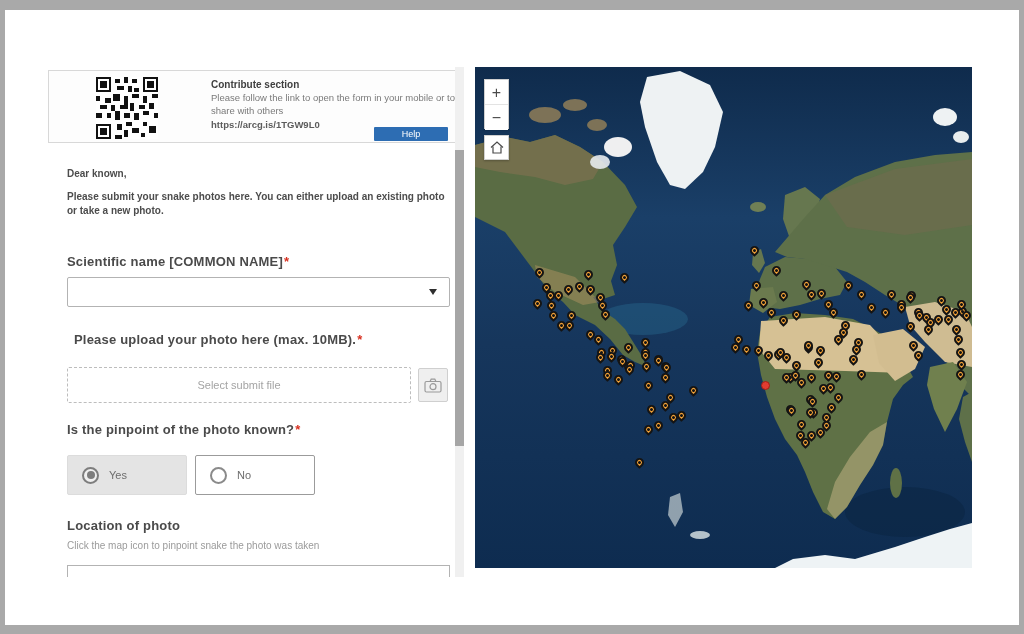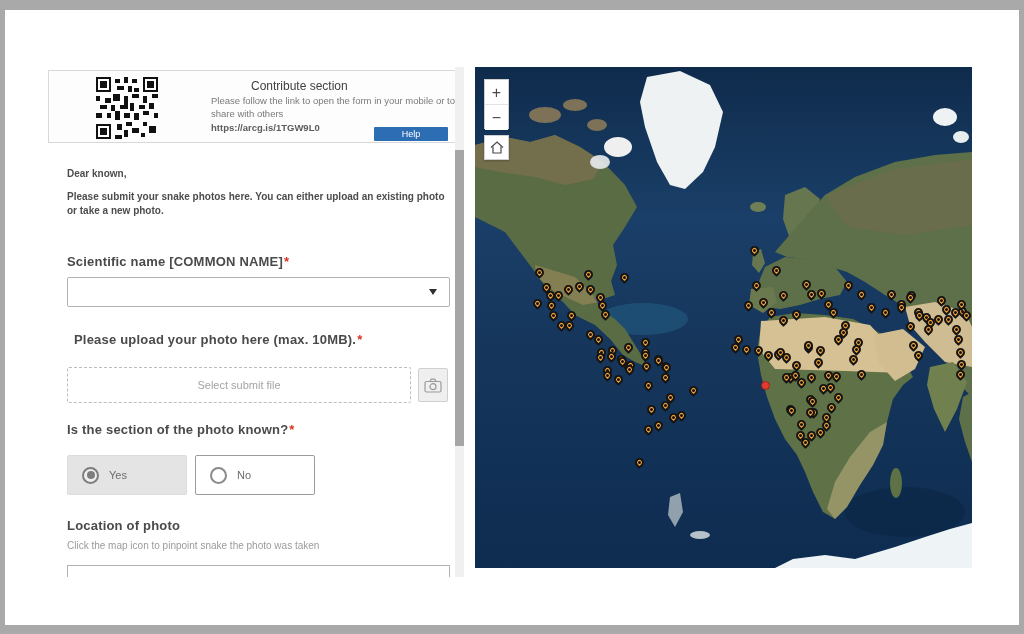--- a/index.html
+++ b/index.html
@@ -5,21 +5,21 @@
   * { margin:0; padding:0; box-sizing:border-box; }
   html,body { width:1024px; height:634px; font-family:"Liberation Sans", sans-serif; }
   .frame { position:relative; width:1024px; height:634px; background:#a9a9a9; }
   .page { position:absolute; left:5px; top:10px; width:1014px; height:615px; background:#ffffff; overflow:hidden; }
 
   
   .header-card { position:absolute; left:43px; top:60px; width:412px; height:73px;
     background:#fdfdfd; border:1px solid #d8d8d8; }
   .qr { position:absolute; left:47px; top:6px; width:62px; height:62px; }
   .hdr-text { position:absolute; left:162px; top:8px; width:252px; }
-  .hdr-title { font-size:12px; font-weight:normal; color:#3f3f3f; margin-bottom:2px;margin-left:40px; }
+  .hdr-title { font-size:10px; font-weight:bold; color:#3f3f3f; margin-bottom:2px; }
   .hdr-line { font-size:9.5px; color:#7a7a7a; line-height:1.35; }
   .hdr-url { font-size:9.5px; color:#5c5c5c; font-weight:600; margin-top:1px; }
   .help-btn { position:absolute; left:325px; top:56px; width:74px; height:14px;
     background:#2d6db3; color:#ffffff; font-size:9px; text-align:center; line-height:14px;
     border:none; border-radius:1px; cursor:pointer; font-family:"Liberation Sans",sans-serif; }
 
   .intro-greeting { position:absolute; left:62px; top:158px; font-size:10px; font-weight:600; color:#4c4c4c; }
   .intro-message { position:absolute; left:62px; top:180px; width:386px; font-size:10px; font-weight:600; color:#4c4c4c; line-height:1.4; }
 
   .q-label { position:absolute; font-size:13px; font-weight:bold; color:#4a4a4a; letter-spacing:.2px; }
@@ -153,21 +153,21 @@
     <div class="upload-box">Select submit file</div>
     <div class="camera-btn">
       <svg width="18" height="15" viewBox="0 0 18 15" fill="none" stroke="#9a9a9a" stroke-width="1.2">
         <rect x="1" y="3.5" width="16" height="10.5" rx="1.5"></rect>
         <path d="M6 3.5 L7.2 1.2 L10.8 1.2 L12 3.5"></path>
         <circle cx="9" cy="8.7" r="3"></circle>
       </svg>
     </div>
 
     <div class="q-label" style="left:62px; top:412px;">
-      <span>Is the section of the photo known?</span><span class="req">*</span>
+      <span>Is the pinpoint of the photo known?</span><span class="req">*</span>
     </div>
     <div class="opt-box opt-yes">
       <span class="radio sel"></span>
       <span class="opt-label">Yes</span>
     </div>
     <div class="opt-box opt-no">
       <span class="radio"></span>
       <span class="opt-label">No</span>
     </div>
 

